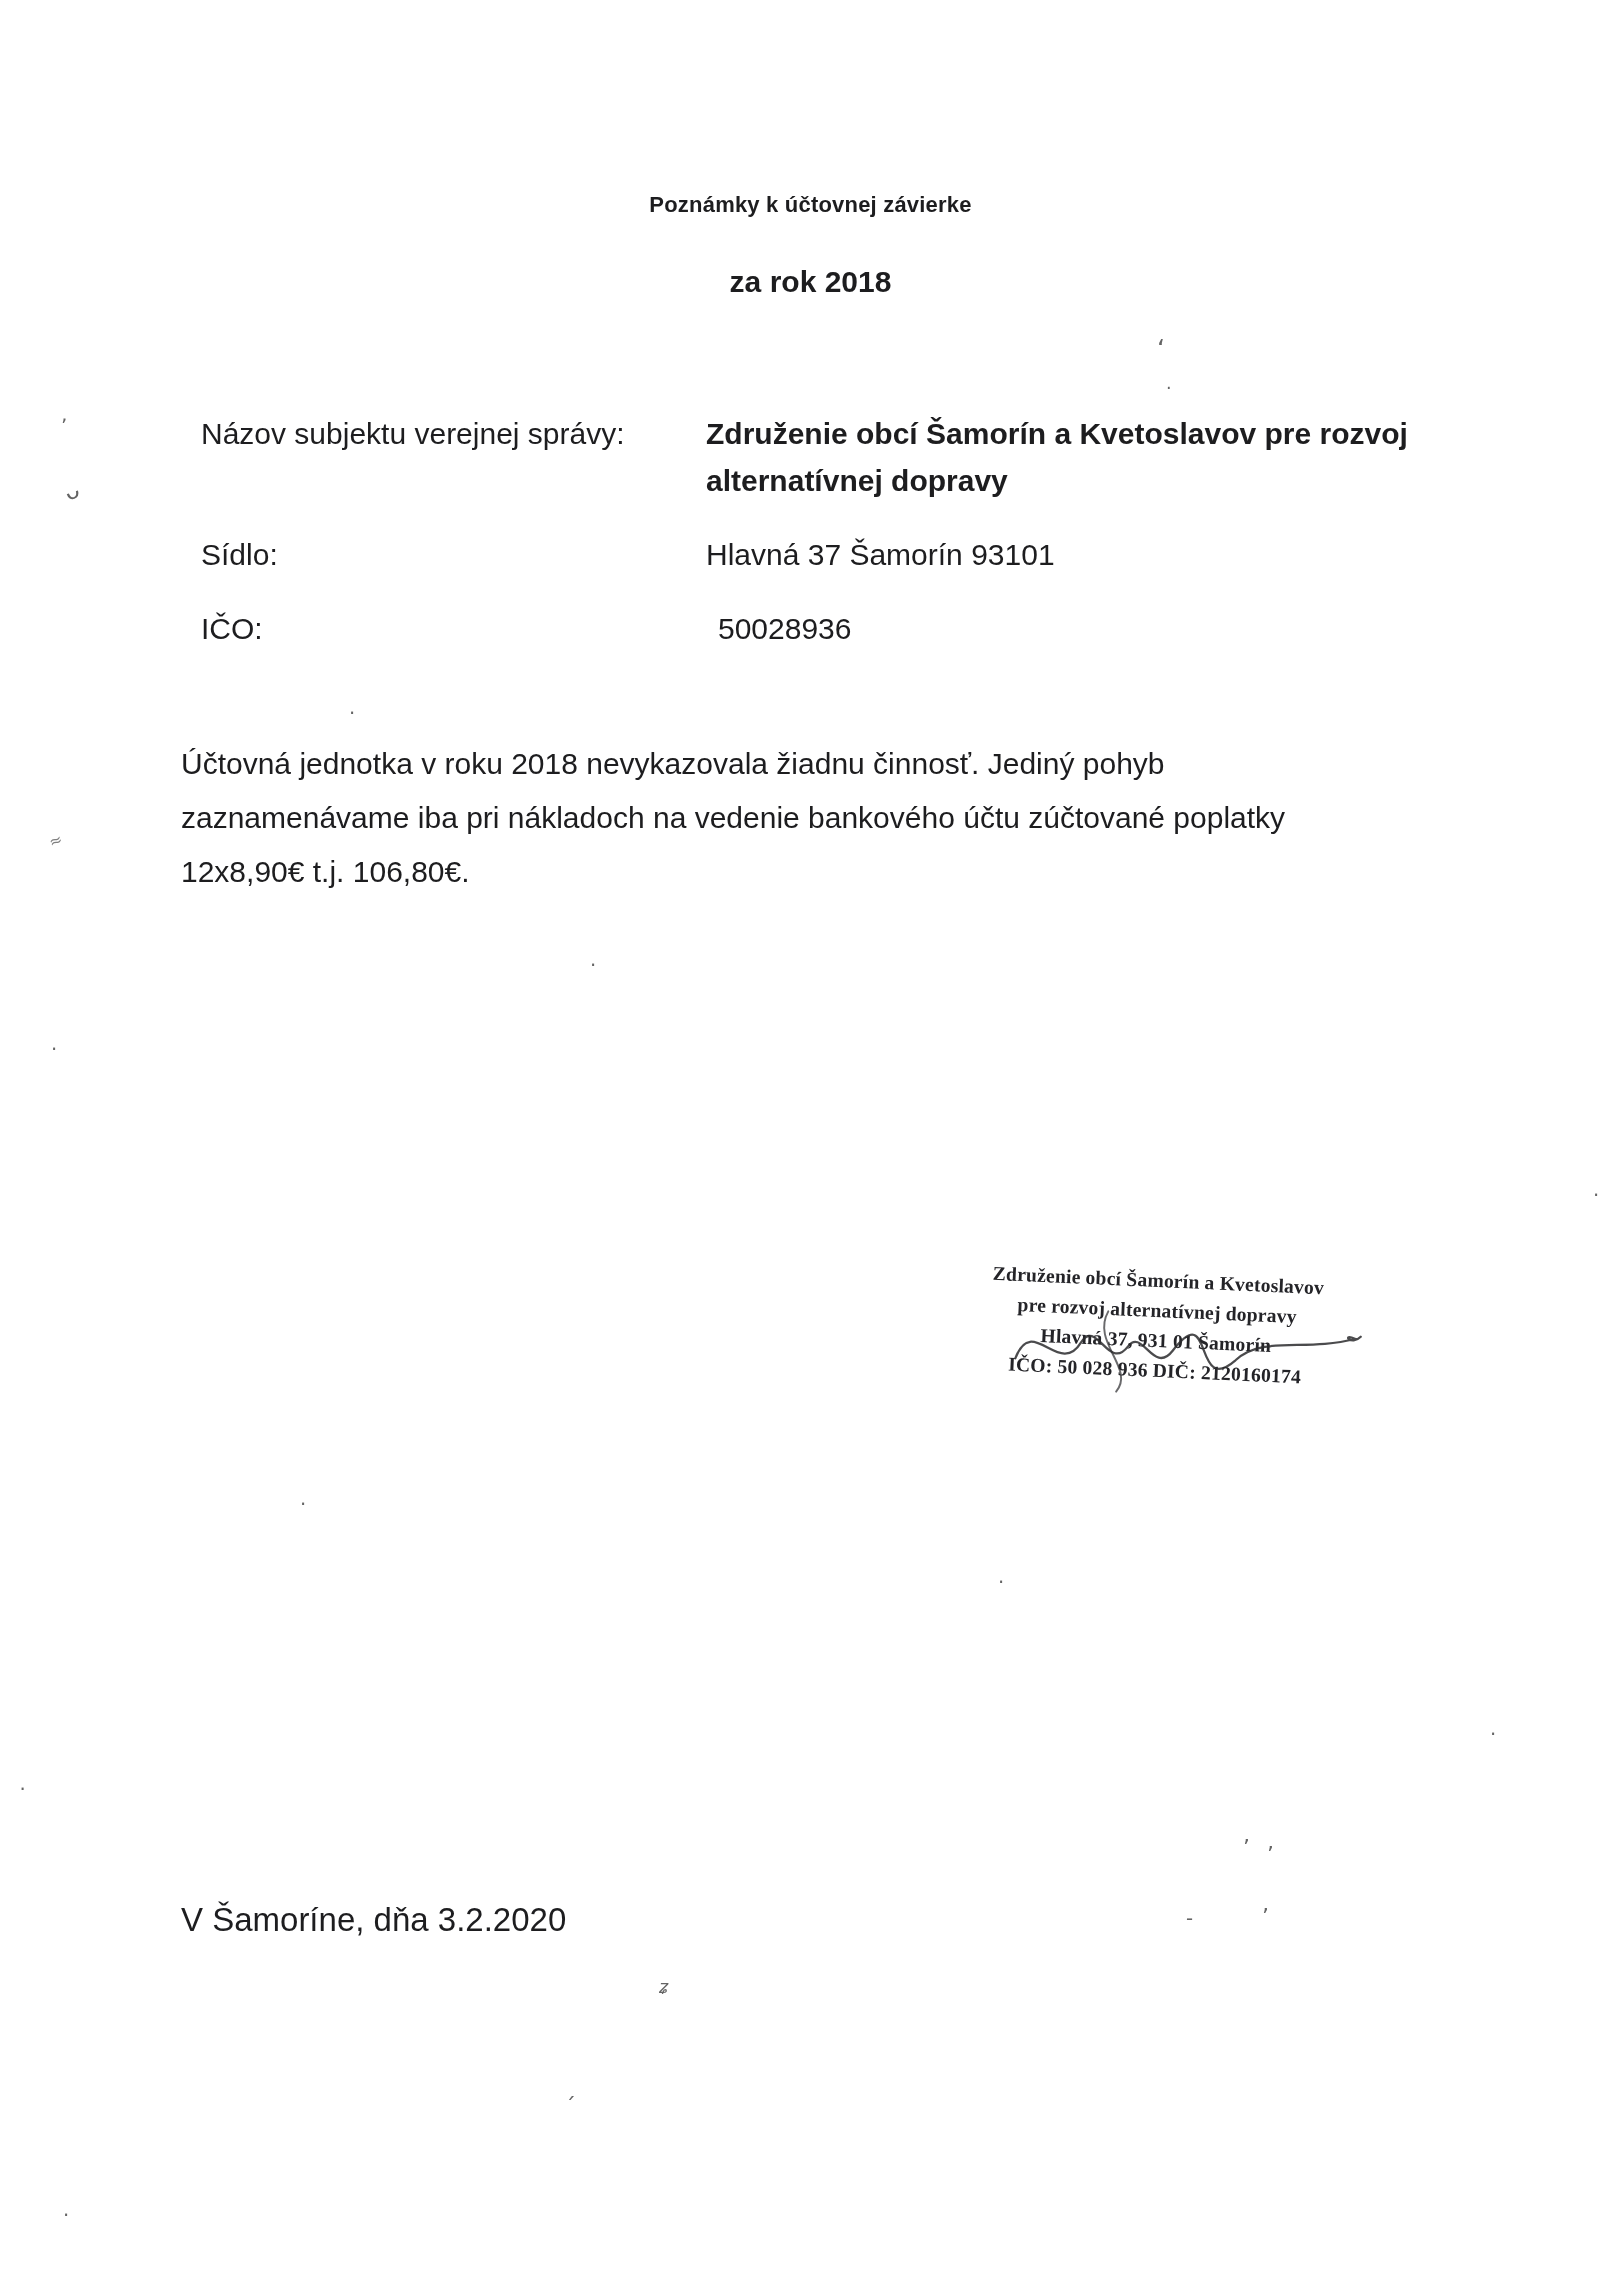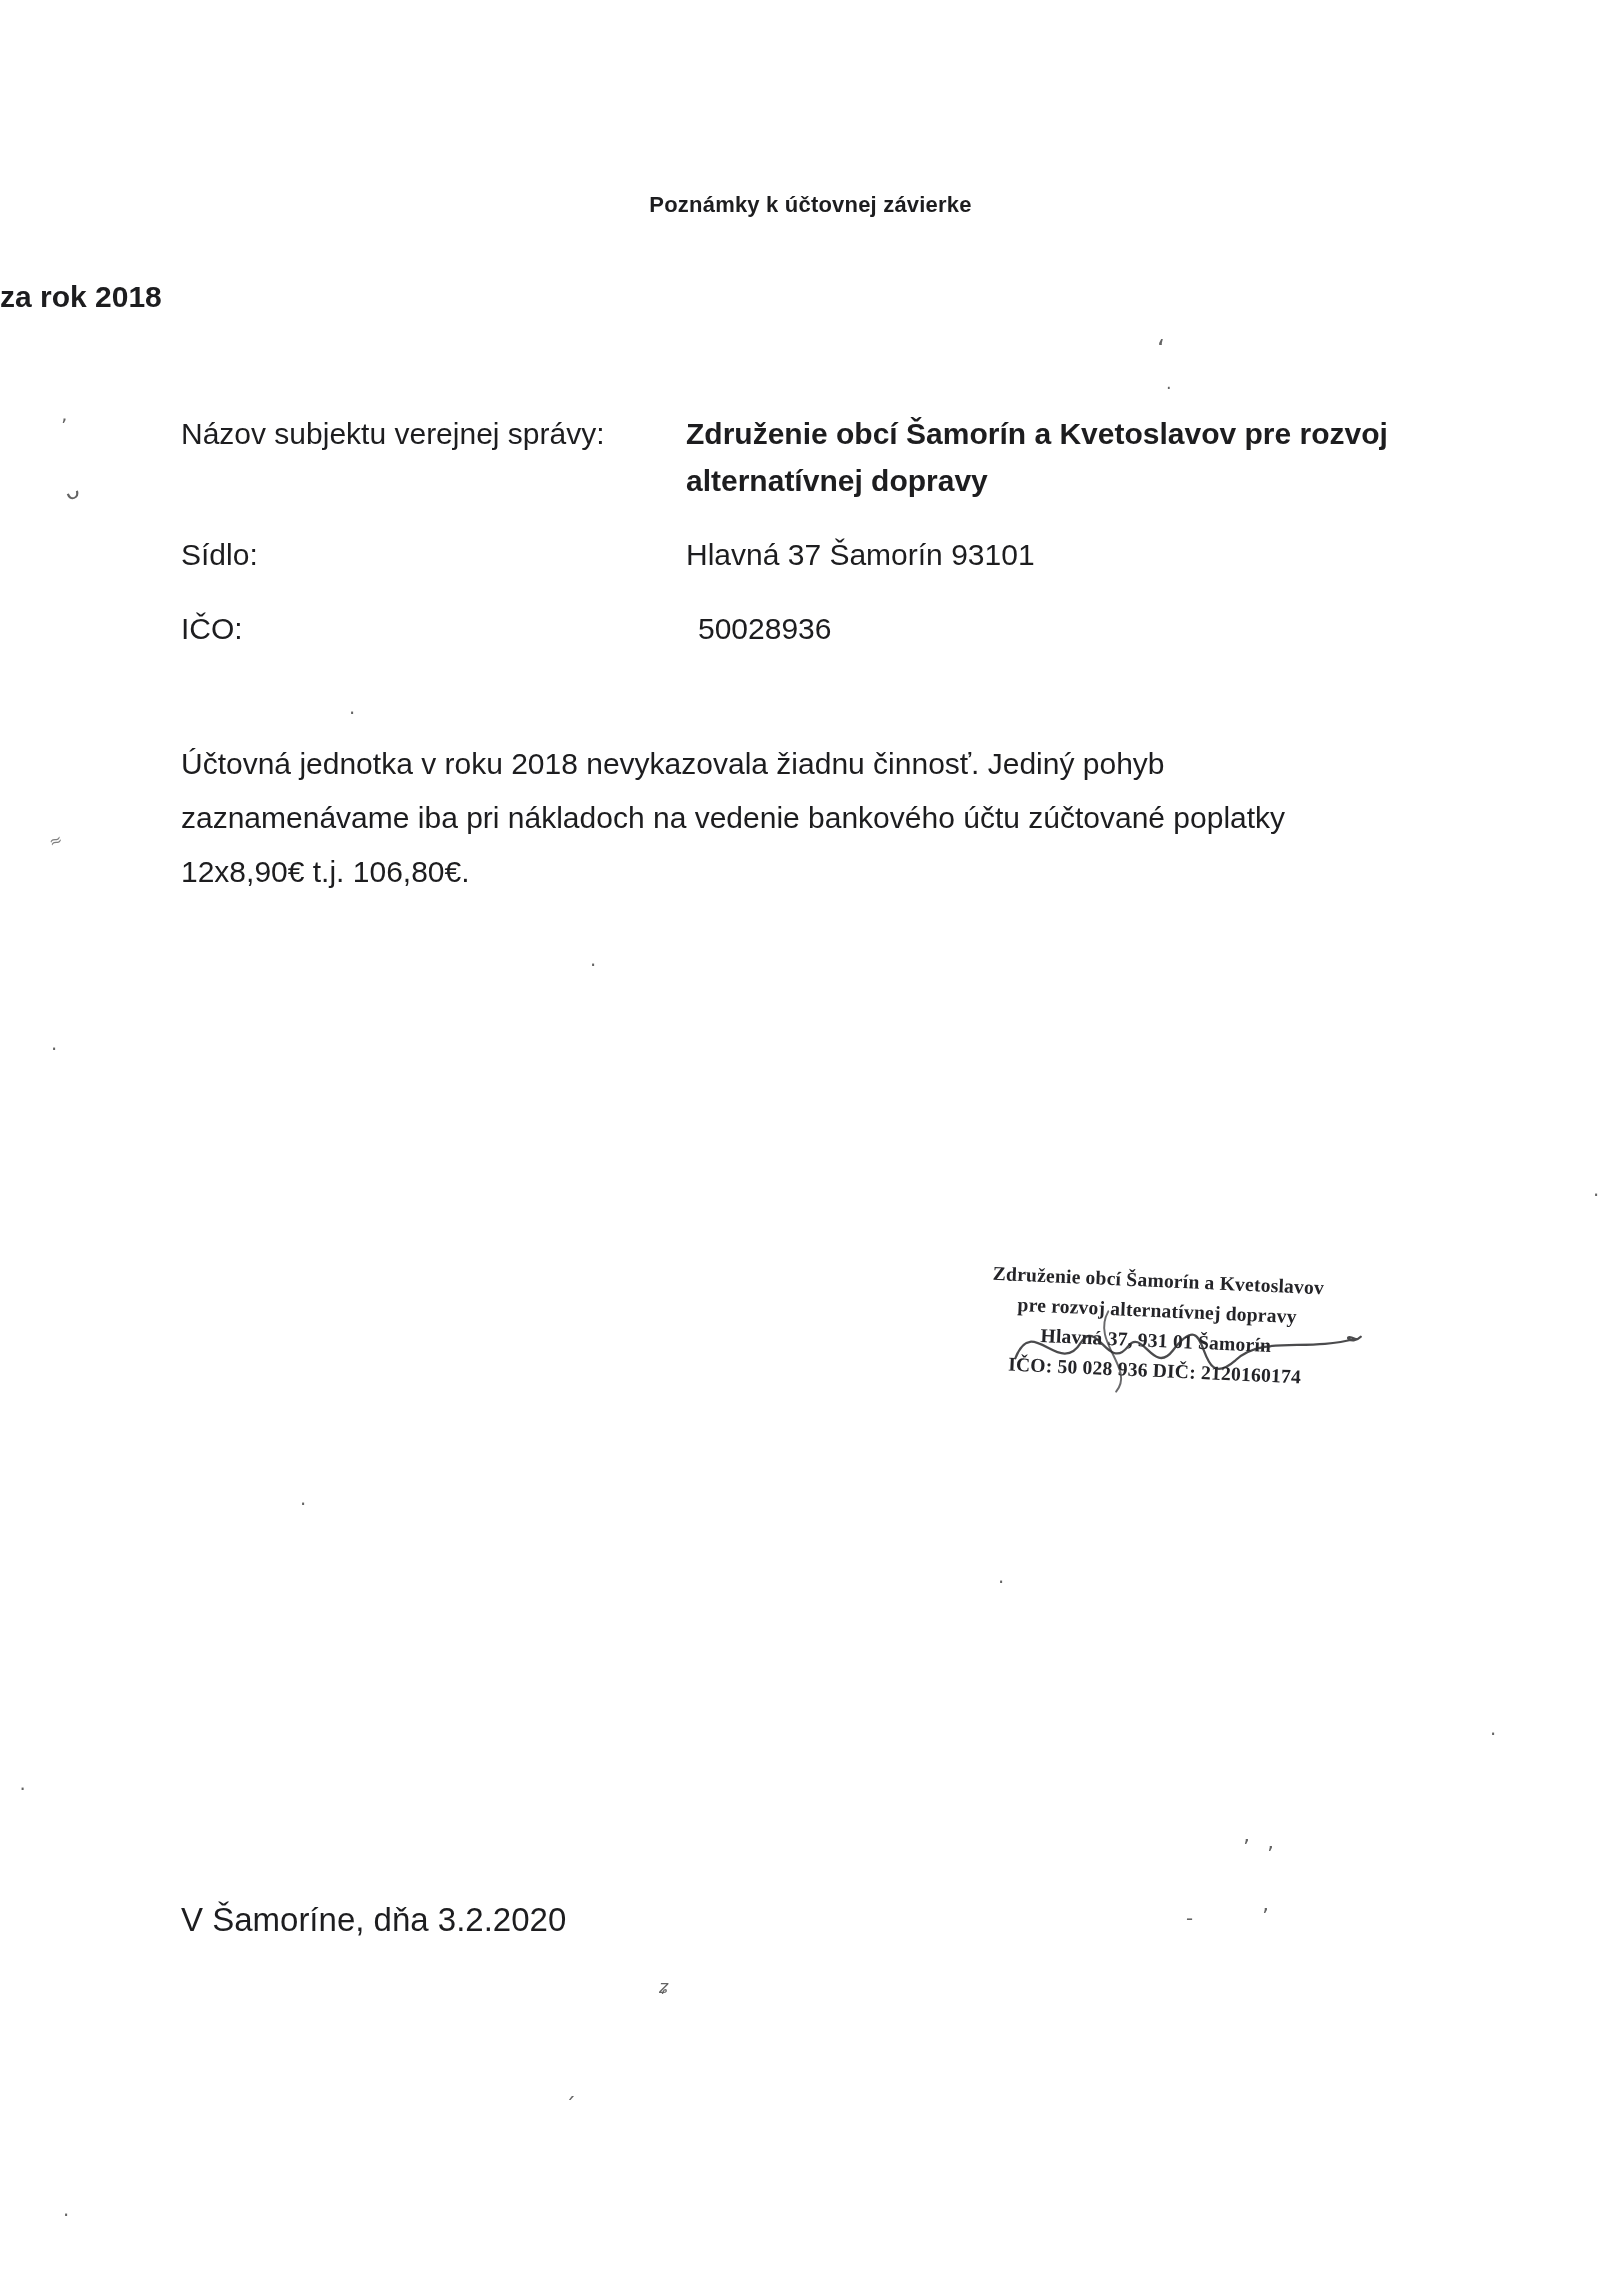--- a/index.html
+++ b/index.html
@@ -23,39 +23,40 @@
     top: 192px;
     left: 0;
     width: 100%;
     text-align: center;
     font-size: 22px;
     font-weight: bold;
     letter-spacing: 0.2px;
   }
   .doc-subtitle {
     position: absolute;
-    top: 280px;
+    top: 265px;
     left: 0;
     width: 100%;
-    text-align: left;
+    text-align: center;
     font-size: 30px;
     font-weight: bold;
   }
 
   
   .field-row {
     position: absolute;
     left: 181px;
     display: flex;
     font-size: 30px;
     line-height: 47px;
   }
   .field-row .label {
     width: 505px;
     flex: 0 0 505px;
+    margin-left: 20px;
   }
   .field-row .value {
     width: 706px;
     font-weight: normal;
   }
   .field-row.name-row { top: 410px; }
   .field-row.name-row .value { font-weight: bold; }
   .field-row.sidlo-row { top: 531px; }
   .field-row.ico-row   { top: 605px; gap: 12px; }
 

